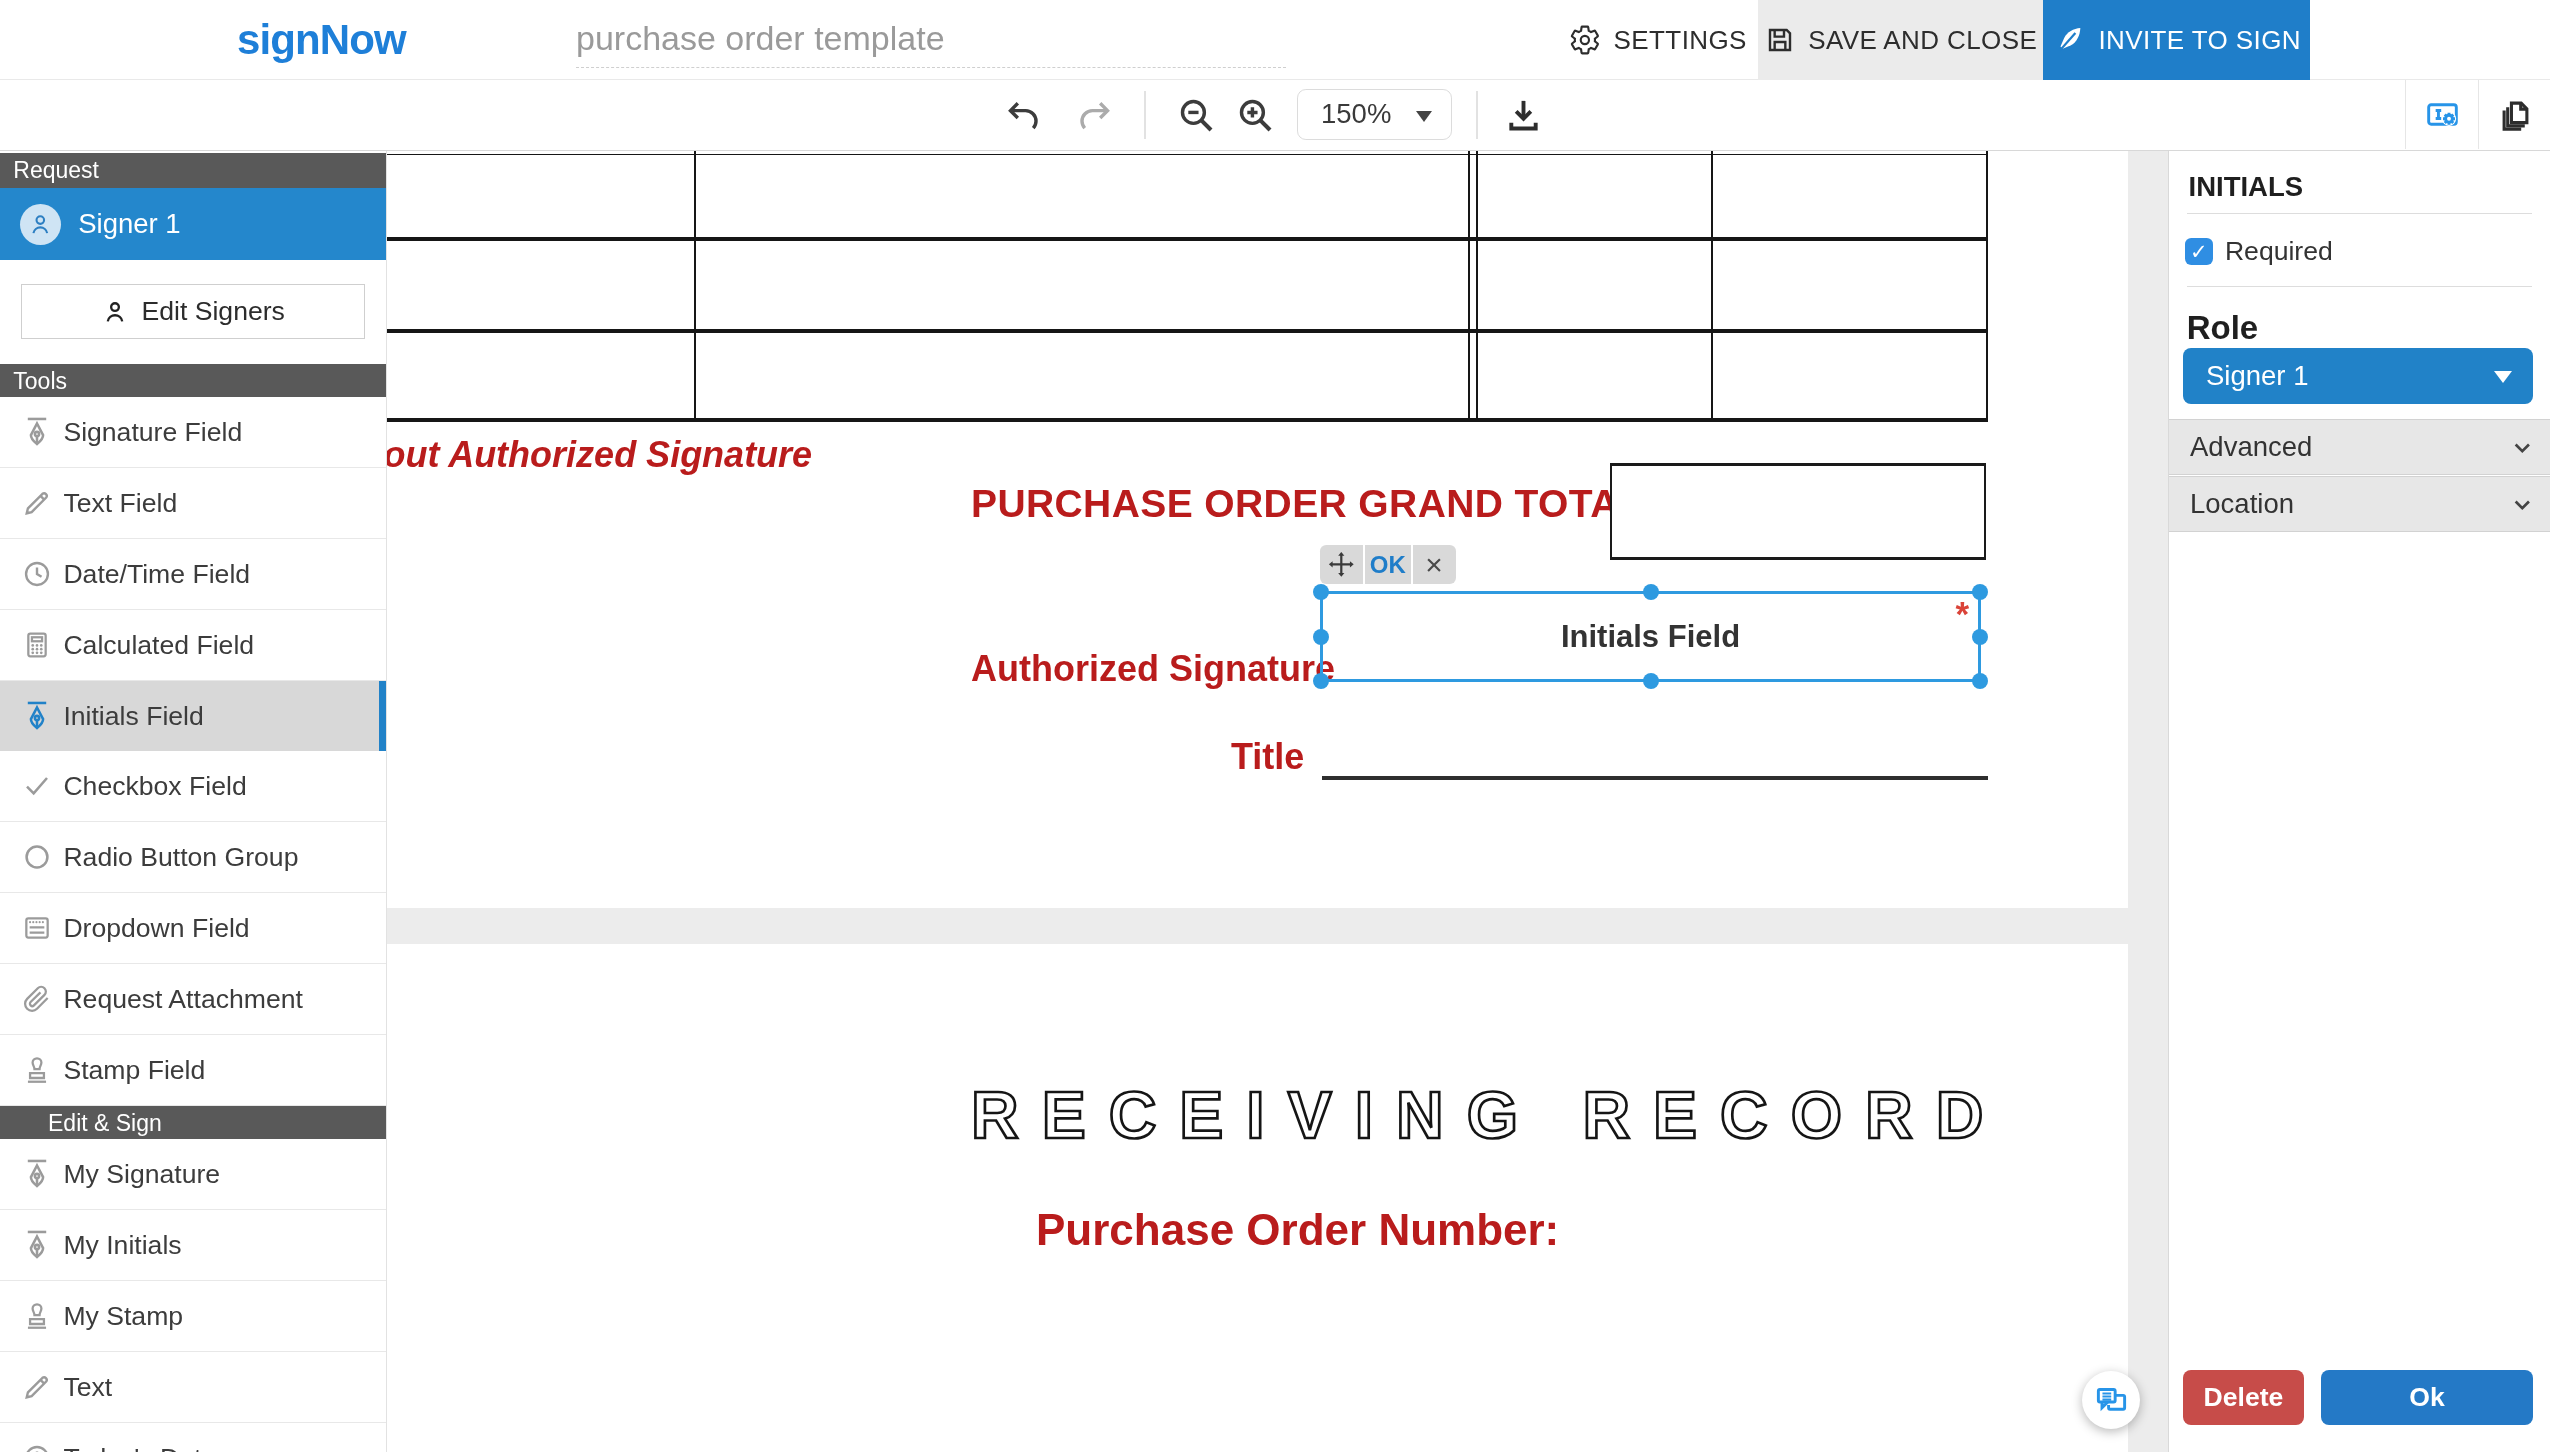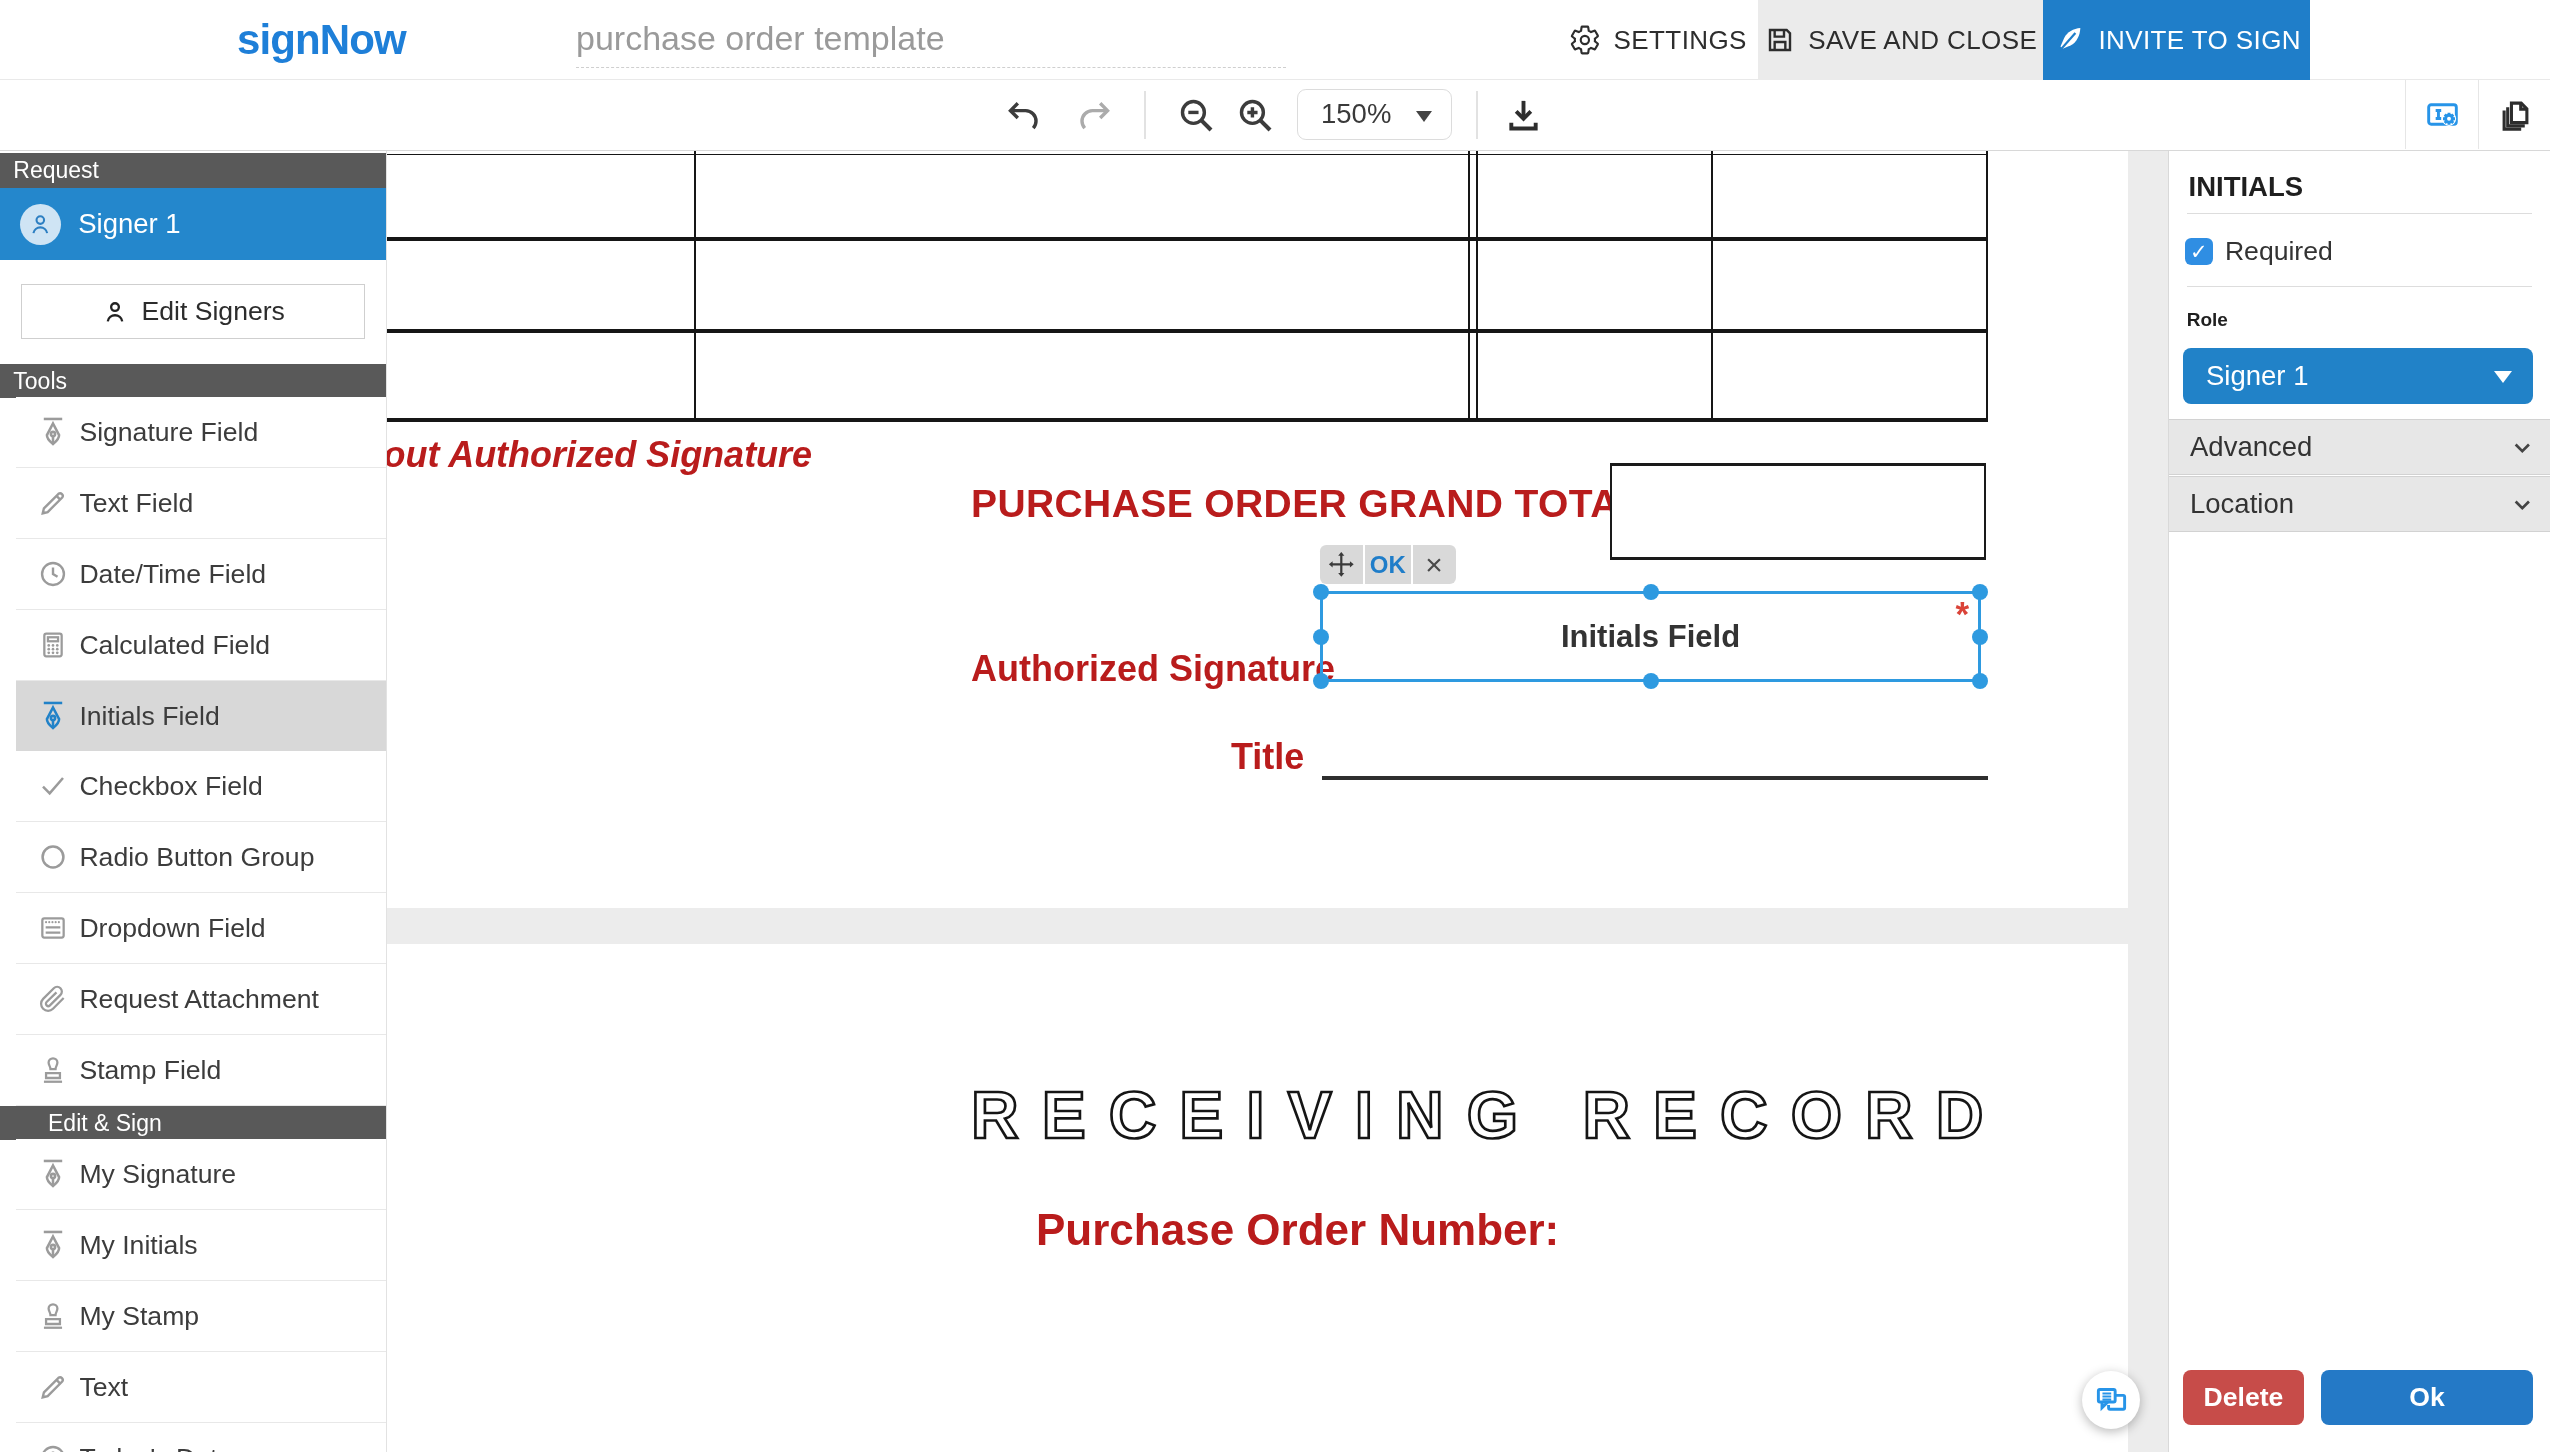--- a/index.html
+++ b/index.html
@@ -41,21 +41,21 @@
   .sec-h { position:absolute; left:0; width:387px; background:#595959; color:#fff; font-size:23px;
            display:flex; align-items:center; padding-left:13.3px; }
   .signer-row { position:absolute; left:0; top:37px; width:387px; height:72px; background:#2487cc;
                 display:flex; align-items:center; padding-left:19.5px; cursor:pointer; }
   .avatar { width:41px; height:41px; border-radius:50%; background:#cfe4f4; display:flex;
             align-items:center; justify-content:center; }
   .signer-label { color:#fff; font-size:27.5px; margin-left:17.7px; }
   .edit-signers { position:absolute; left:21px; top:133px; width:344px; height:55px; background:#fff;
                   border:0.9px solid #cfcfcf; display:flex; align-items:center; justify-content:center;
                   gap:12.4px; font-size:26.6px; color:#2c2c2c; cursor:pointer; }
-  .srow { position:absolute; left:16px; width:387px; height:71px; display:flex; align-items:center;
+  .srow { position:absolute; left:0; width:387px; height:71px; display:flex; align-items:center;
           padding-left:19.5px; border-bottom:0.9px solid #e8e8e8; background:#fff; cursor:pointer; }
   .srow .sic { width:35px; height:35px; color:#9b9b9b; flex:none; display:flex; align-items:center;
                justify-content:center; }
   .srow .slb { font-size:26.6px; color:#3c3c3c; margin-left:8.9px; white-space:nowrap; }
   .srow.sel { background:#d8d8d8; border-right:8.9px solid #2182c8; }
   .srow.sel .sic { color:#2182c8; }
 
   
   .canvas { position:absolute; left:387px; top:151px; width:1781px; height:1302px;
             background:#ececec; overflow:hidden; z-index:10; }
@@ -90,21 +90,21 @@
 
   
   .panel { position:absolute; left:2168px; top:151px; width:383px; height:1302px; background:#fff;
            border-left:0.9px solid #d9d9d9; z-index:30; }
   .p-title { position:absolute; left:19.5px; top:19.5px; font-size:27.5px; font-weight:700; color:#1f1f1f; }
   .p-div { position:absolute; left:17.7px; width:345px; height:0.9px; background:#ddd; }
   .req-row { position:absolute; left:16px; top:85px; display:flex; align-items:center; }
   .chk { width:27.5px; height:27.5px; border-radius:6.2px; background:#2f8ee3; color:#fff; font-size:21px;
          font-weight:700; display:flex; align-items:center; justify-content:center; cursor:pointer; }
   .req-lb { font-size:26.6px; color:#333; margin-left:12.4px; }
-  .role-lb { position:absolute; left:17.7px; top:158px; font-size:19px; font-weight:700; color:#1f1f1f; }
+  .role-lb { position:absolute; left:17.7px; top:158px; font-size:33px; font-weight:700; color:#1f1f1f; }
   .role-dd { position:absolute; left:14px; top:197px; width:350px; height:56px; background:#2182c8;
              border-radius:8px; display:flex; align-items:center; padding-left:23px; font-size:27.5px;
              color:#fff; cursor:pointer; }
   .role-caret { position:absolute; right:21px; top:23px; width:0; height:0;
                 border-left:9.7px solid transparent; border-right:9.7px solid transparent;
                 border-top:12.4px solid #fff; }
   .acc { position:absolute; left:0; width:383px; height:56px; background:#e7e7e7;
          border-top:0.9px solid #d2d2d2; border-bottom:0.9px solid #d2d2d2; display:flex;
          align-items:center; padding-left:21px; font-size:27.5px; color:#333; cursor:pointer; }
   .acc svg { position:absolute; right:16px; }

